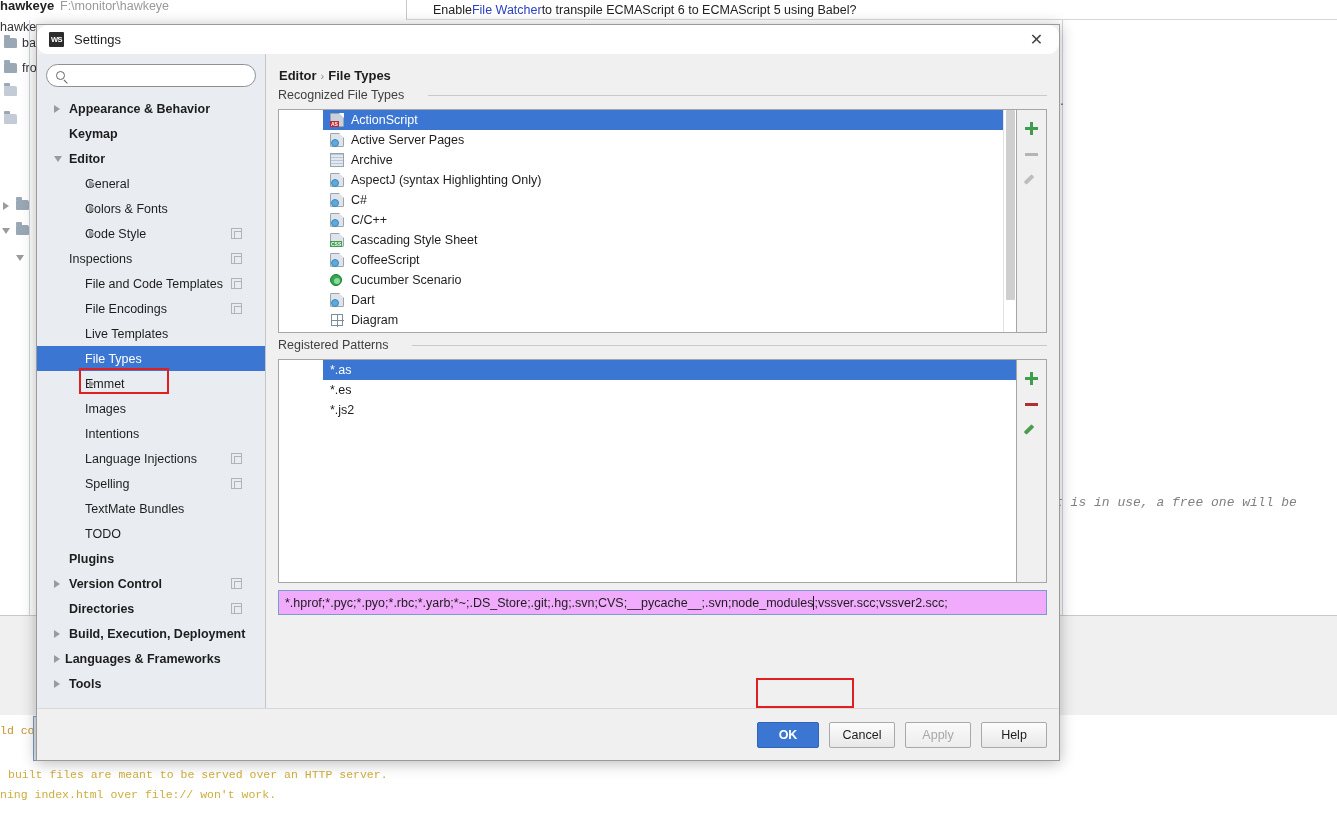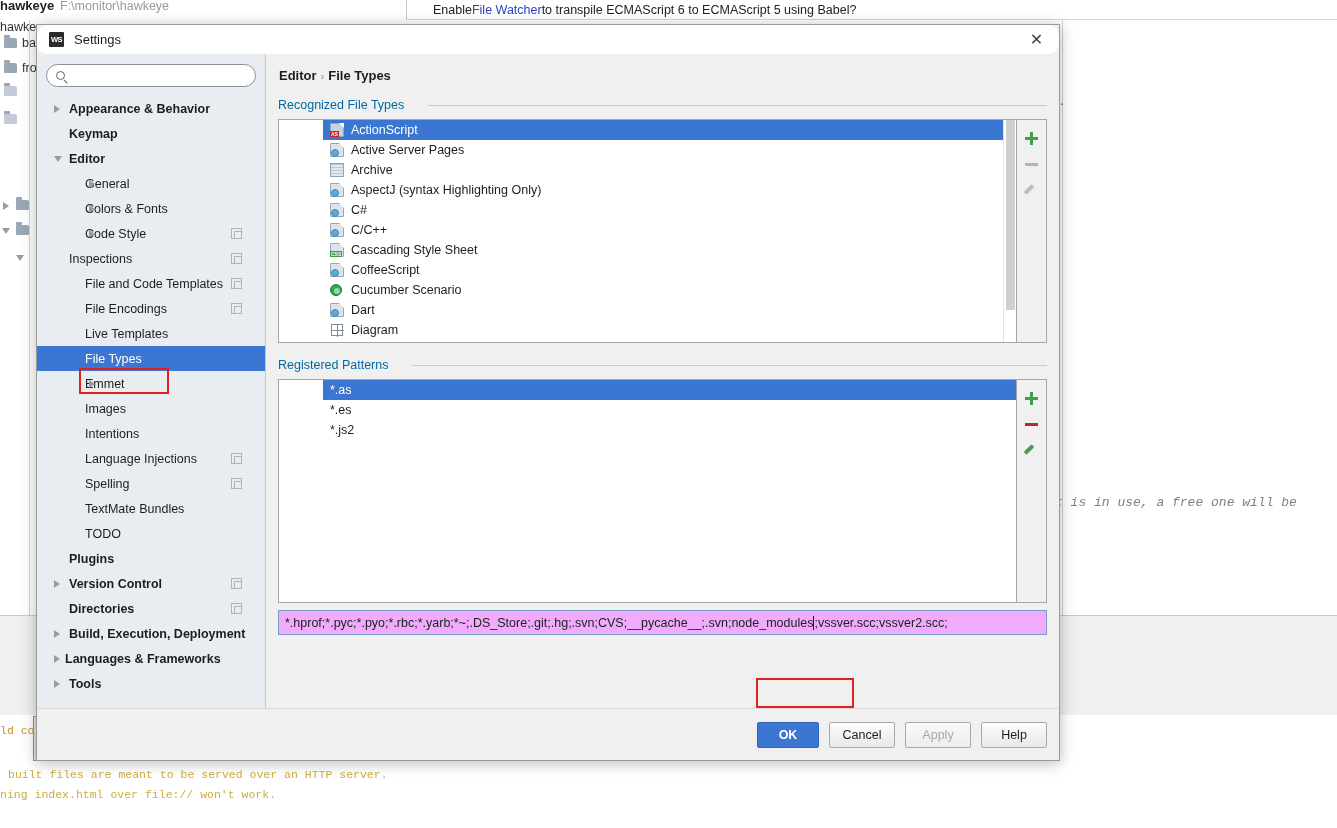--- a/index.html
+++ b/index.html
@@ -142,21 +142,21 @@
   .red-annot {
     position:absolute; border:2px solid #e02020; pointer-events:none;
   }
 
   
   .right-pane { flex:1; position:relative; background:#f0f0f0; padding:0 12px; }
   .crumb { padding:14px 0 0 1px; font-size:13px; font-weight:bold; color:#1d1d1d; }
   .crumb .sep { color:#888; font-weight:normal; font-size:11px; margin:0 4px; }
 
   .group-label {
-    margin-top:15px; font-size:12.5px; color:#0369a1; display:flex; align-items:center; gap:24px;
+    margin-top:5px; font-size:12.5px; color:#404040; display:flex; align-items:center; gap:24px;
   }
   .group-label .rule { flex:1; height:1px; background:#c9c9c9; }
 
   .listbox {
     margin-top:7px; background:#ffffff; border:1px solid #a6a6a6; position:relative;
     display:flex;
   }
   .list-inner { flex:1; overflow:hidden; position:relative;padding-left:44px; }
   .list-row {
     height:20px; display:flex; align-items:center; gap:7px; padding-left:7px;
@@ -347,21 +347,21 @@
           </div>
           <div class="tree-item lvl0 bold">
             <span class="label-slot" style="padding-left: 32px;">Keymap</span>
           </div>
           <div class="tree-item lvl0 bold">
             <span class="tri tri-down arrow-lvl0"></span>
             <span class="label-slot" style="padding-left: 32px;">Editor</span>
           </div>
           <div class="tree-item lvl1">
             <span class="tri tri-right arrow-lvl1"></span>
-            <span class="label-slot" style="padding-left: 48px;">General</span>
+            <span class="label-slot" style="padding-left: 24px; margin-left: 24px;">General</span>
           </div>
           <div class="tree-item lvl1">
             <span class="tri tri-right arrow-lvl1"></span>
             <span class="label-slot" style="padding-left: 48px;">Colors &amp; Fonts</span>
           </div>
           <div class="tree-item lvl1">
             <span class="tri tri-right arrow-lvl1"></span>
             <span class="label-slot" style="padding-left: 48px;">Code Style</span>
             <span class="copy-ico"></span>
           </div>

